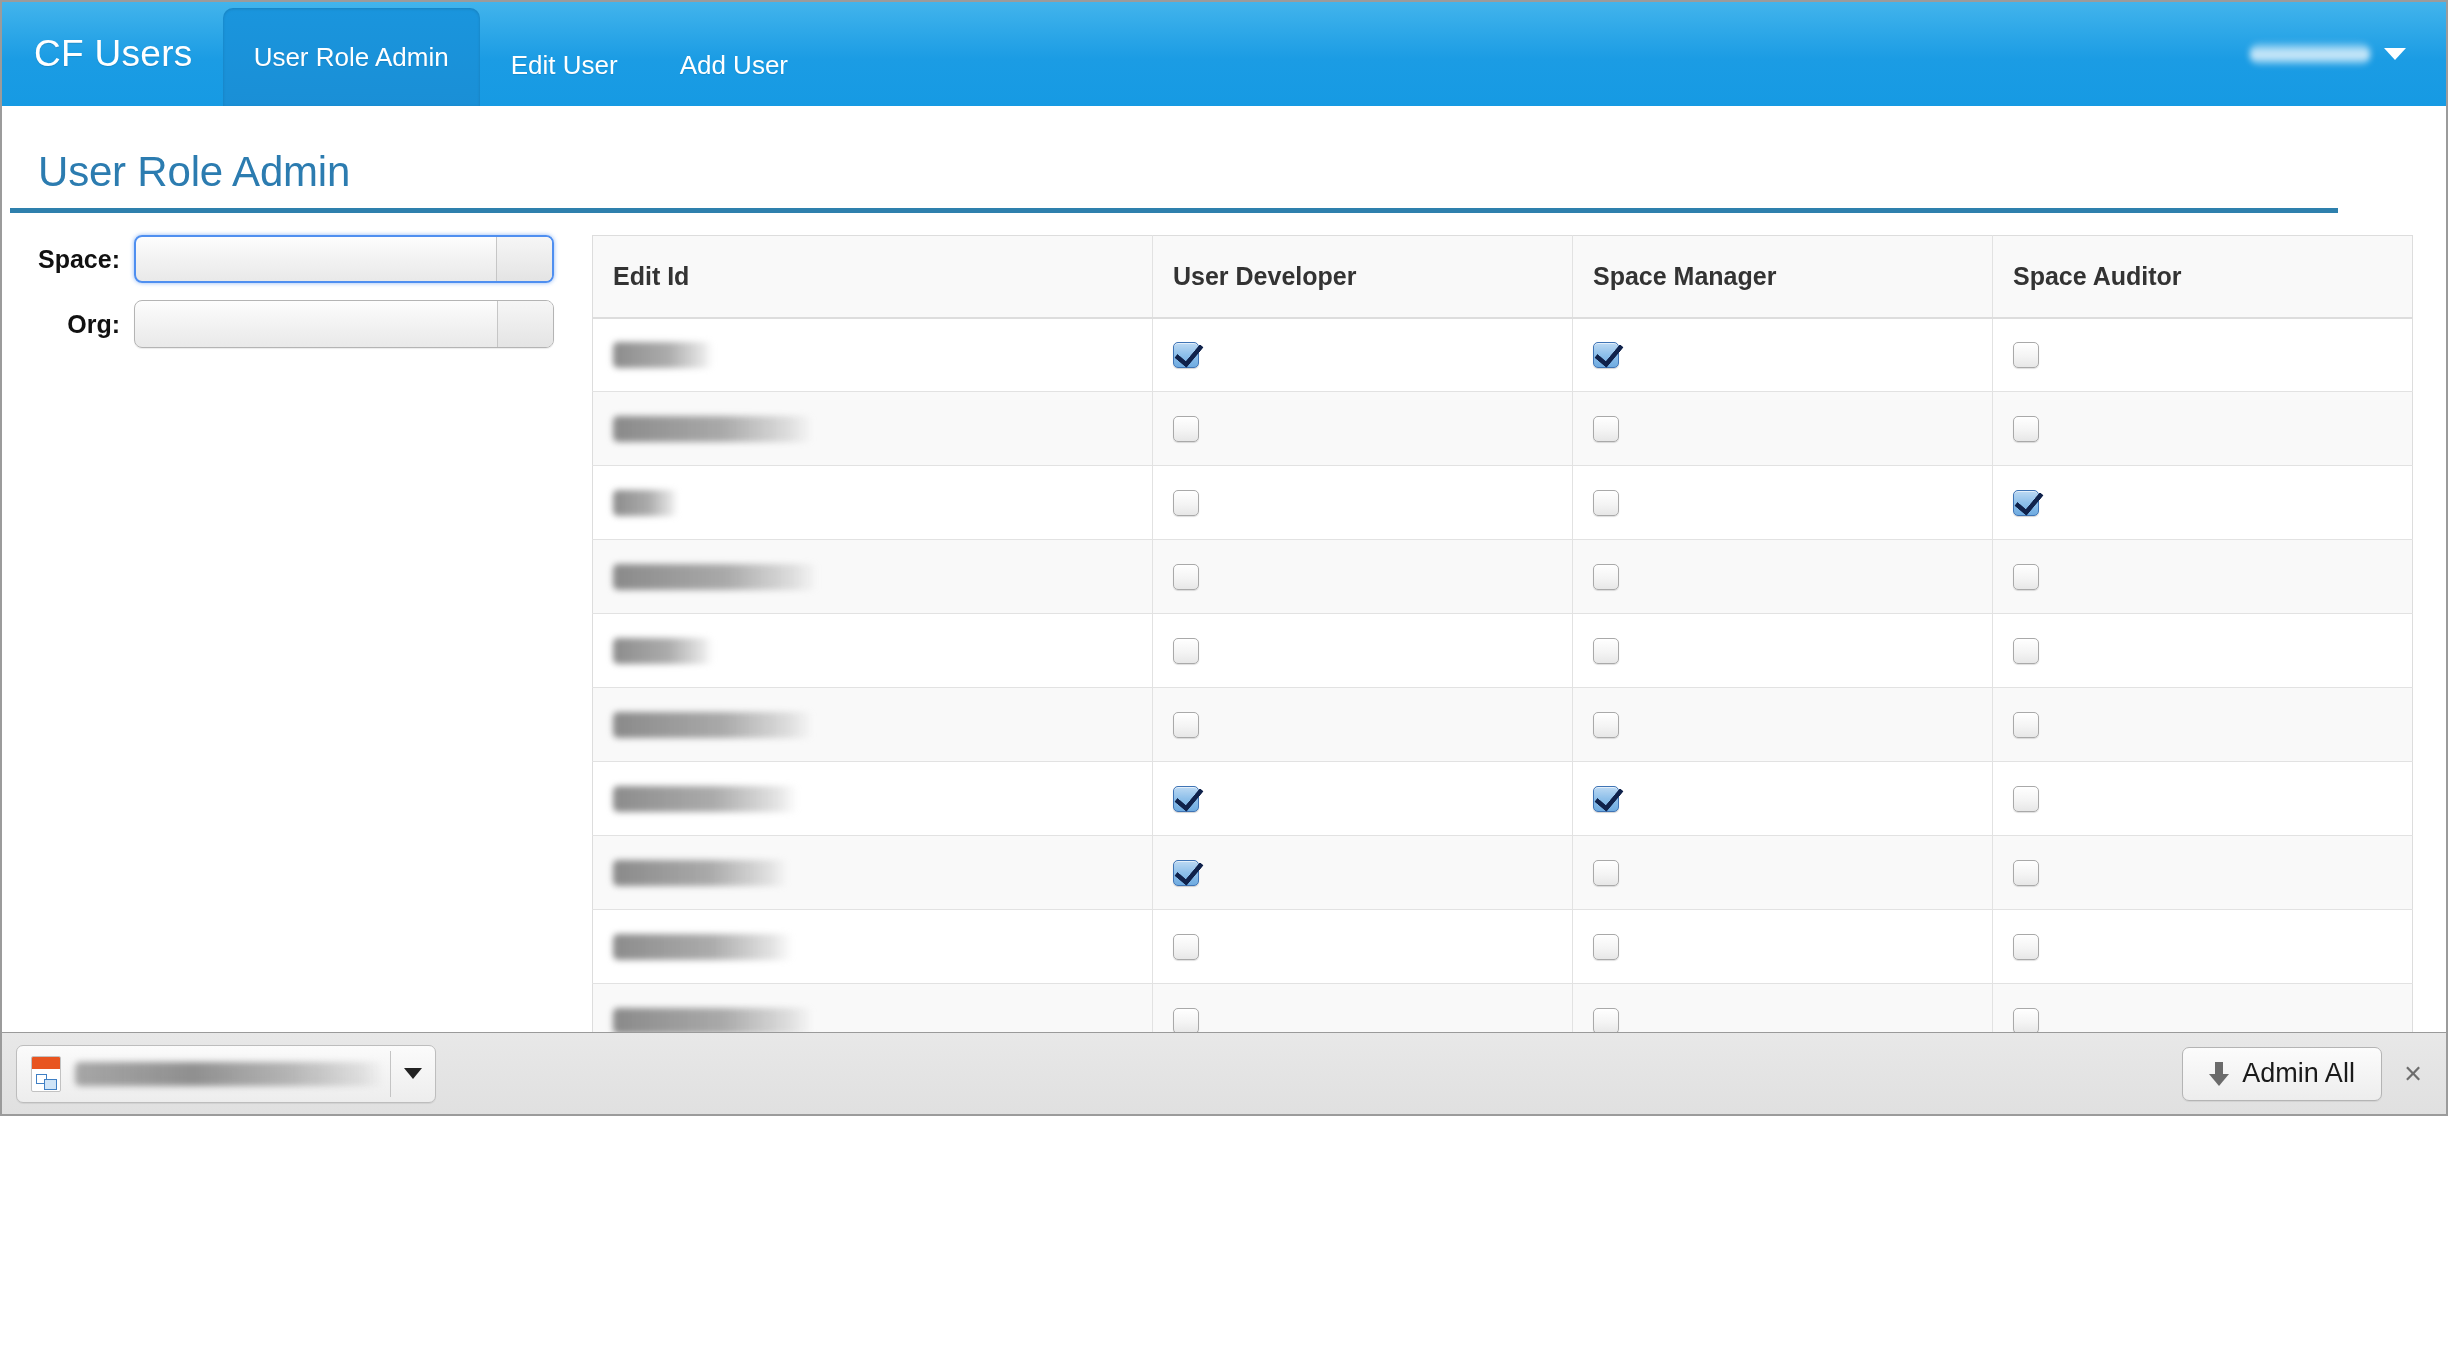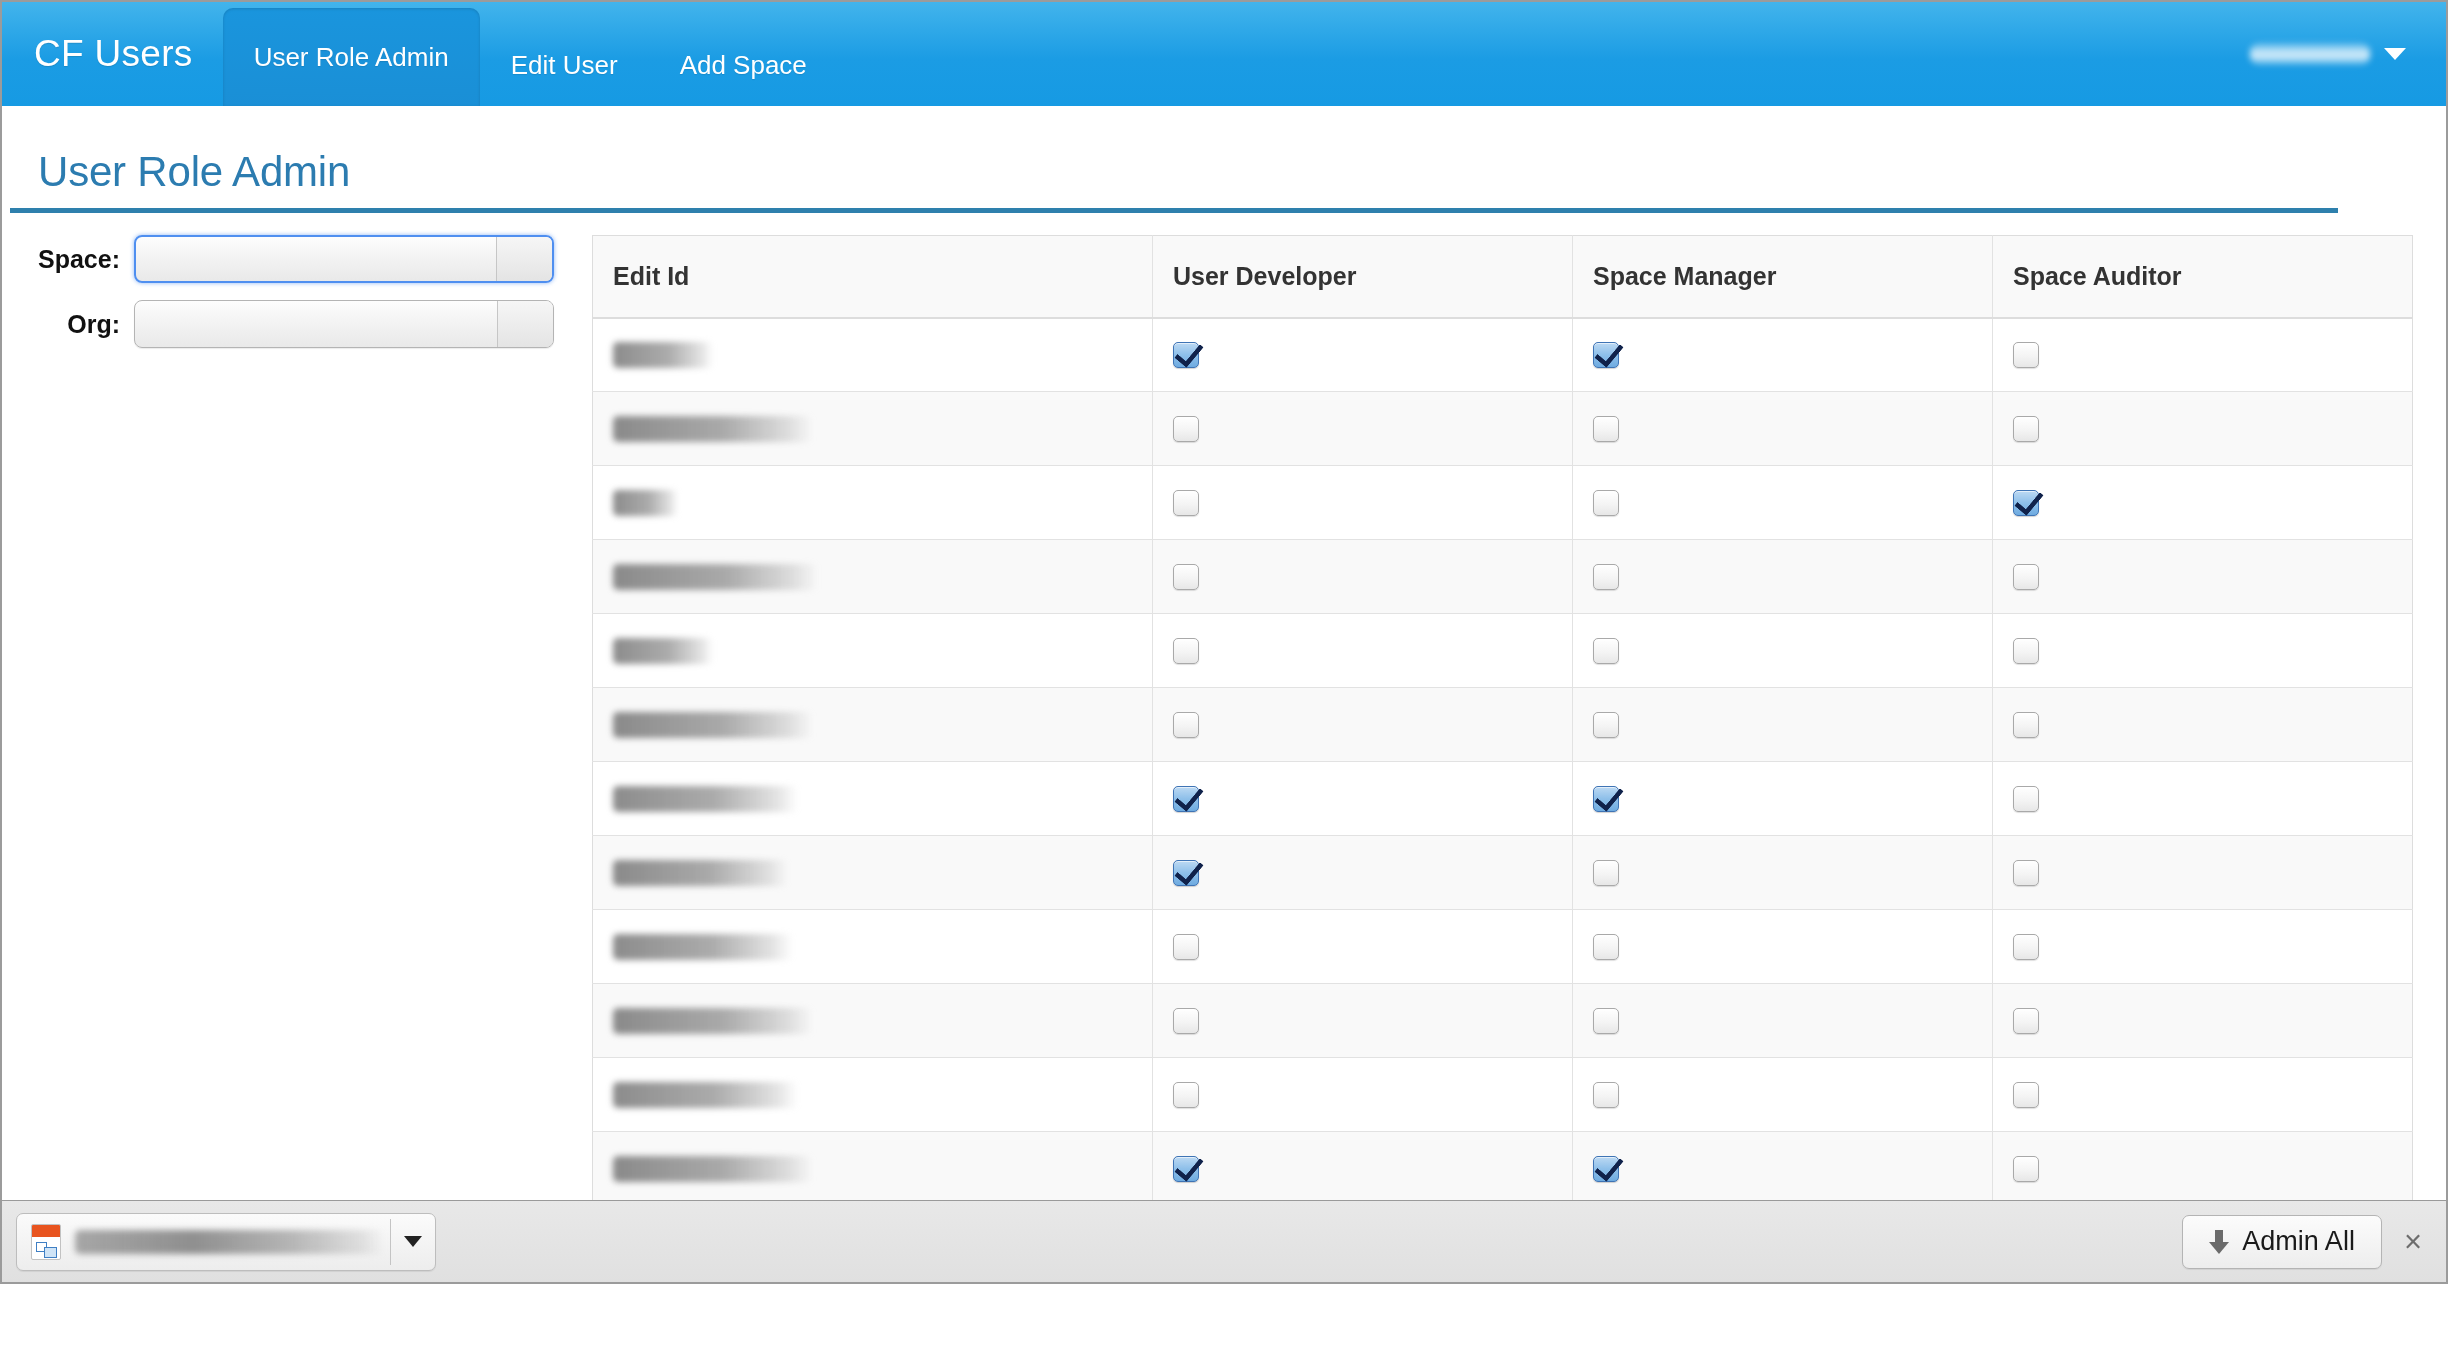--- a/index.html
+++ b/index.html
@@ -8,21 +8,21 @@
     width: 2448px;
     height: 1348px;
     overflow: hidden;
     background: #ffffff;
     font-family: "Liberation Sans", sans-serif;
   }
 
   #app {
     position: relative;
     width: 2448px;
-    height: 1284px;
+    height: 1116px;
     background: #ffffff;
     border: 2px solid #9b9b9b;
     overflow: hidden;
   }
 
   
   .navbar {
     position: relative;
     height: 104px;
     background: linear-gradient(to bottom, #42b4ec 0%, #1b9ce4 55%, #169ae3 100%);
@@ -390,21 +390,21 @@
 <body>
 
 <div id="app">
 
   <div class="navbar">
     <div class="navbar-brand">CF Users</div>
 
     <div class="nav-links">
       <div class="nav-item active">User Role Admin</div>
       <div class="nav-item">Edit User</div>
-      <div class="nav-item">Add Space</div>
+      <div class="nav-item">Add User</div>
     </div>
 
     <div class="navbar-right">
       <span class="user-blur"></span>
       <span class="caret-down"></span>
     </div>
   </div>
 
   <div class="page">
     <div class="page-title">User Role Admin</div>

